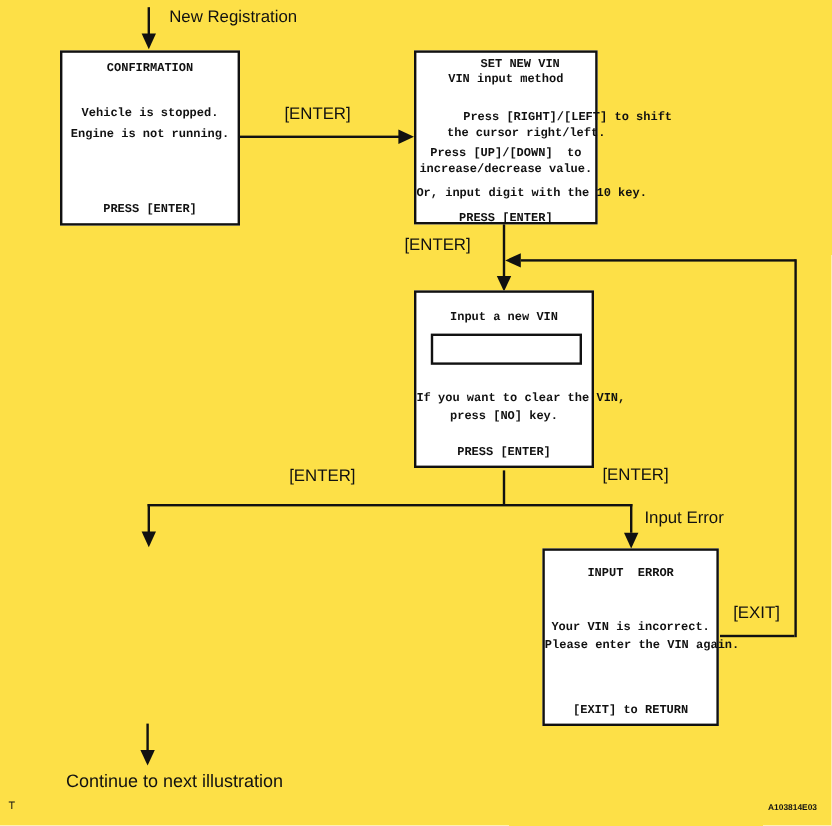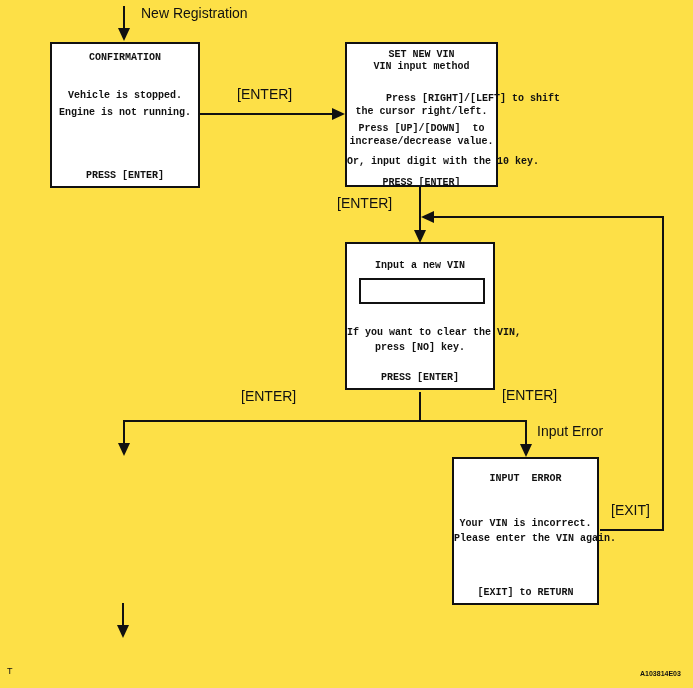--- a/index.html
+++ b/index.html
@@ -42,24 +42,24 @@
     <div class="bl" style="top:46px;">Vehicle is stopped.</div>
     <div class="bl" style="top:63px;">Engine is not running.</div>
     <div class="bl" style="top:126px;">PRESS [ENTER]</div>
   </div>
 
   <div class="lbl" style="left:237px;top:87px;">[ENTER]</div>
   <div class="hline" style="left:200px;top:113px;width:133px;"></div>
   <div class="arr-right" style="left:332px;top:108px;"></div>
 
   <div class="fbox" style="left:345px;top:42px;width:153px;height:145px;">
-    <div class="bl" style="top:5px;">SET NEW VIN</div>
+    <div class="bl" style="top:5px;padding-left:12px;">SET NEW VIN</div>
     <div class="bl" style="top:17px;">VIN input method</div>
     <div class="bl" style="top:49px;padding-left:39px;">Press [RIGHT]/[LEFT] to shift</div>
-    <div class="bl" style="top:62px;">the cursor right/left.</div>
+    <div class="bl" style="top:62px;padding-left:17px;">the cursor right/left.</div>
     <div class="bl" style="top:79px;">Press [UP]/[DOWN]  to</div>
     <div class="bl" style="top:92px;">increase/decrease value.</div>
     <div class="bl" style="top:112px;">Or, input digit with the 10 key.</div>
     <div class="bl" style="top:133px;">PRESS [ENTER]</div>
   </div>
 
   <div class="lbl" style="left:337px;top:196px;">[ENTER]</div>
   <div class="vline" style="left:419px;top:187px;height:43px;"></div>
   <div class="arr-down" style="left:414px;top:230px;"></div>
 
@@ -85,20 +85,21 @@
   <div class="arr-down" style="left:118px;top:443px;"></div>
 
   <div class="lbl" style="left:502px;top:388px;">[ENTER]</div>
   <div class="vline" style="left:525px;top:420px;height:24px;"></div>
   <div class="arr-down" style="left:520px;top:444px;"></div>
   <div class="lbl" style="left:537px;top:424px;">Input Error</div>
 
 
   <div class="vline" style="left:122px;top:603px;height:23px;"></div>
   <div class="arr-down" style="left:117px;top:625px;"></div>
+  <div class="lbl" style="left:55px;top:644px;font-size:15px;">Continue to next illustration</div>
 
   <div class="fbox" style="left:452px;top:457px;width:147px;height:148px;">
     <div class="bl" style="top:14px;">INPUT  ERROR</div>
     <div class="bl" style="top:59px;">Your VIN is incorrect.</div>
     <div class="bl" style="top:74px;">Please enter the VIN again.</div>
     <div class="bl" style="top:128px;">[EXIT] to RETURN</div>
   </div>
 
   <div class="tiny" style="left:7px;top:666px;">T</div>
   <div class="figid" style="left:640px;top:670px;">A103814E03</div>

